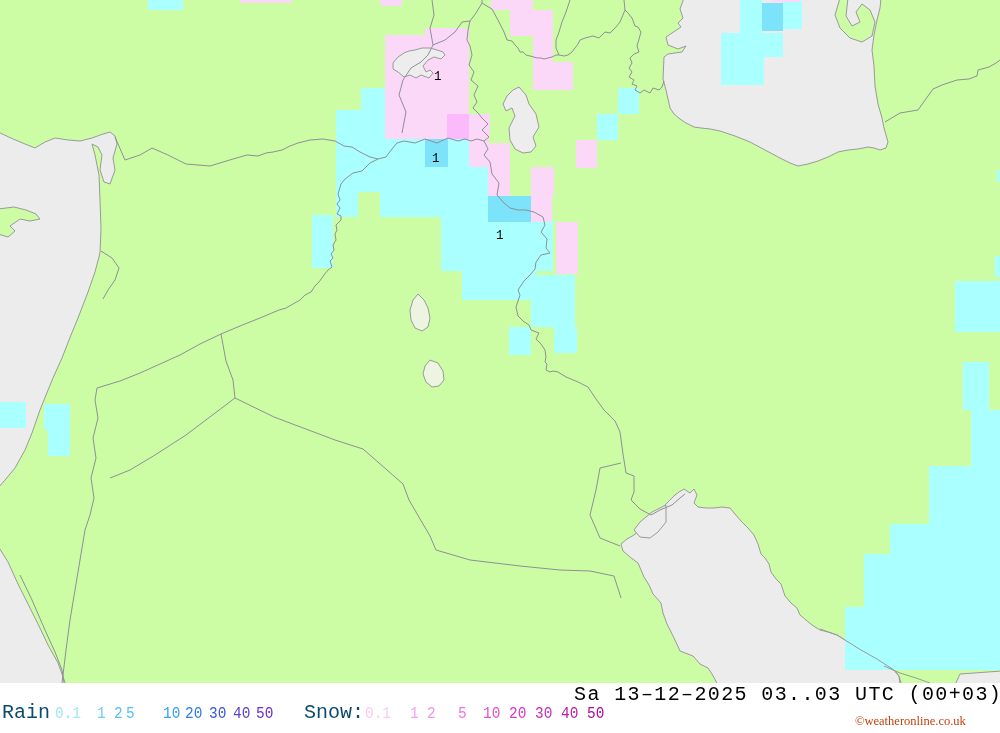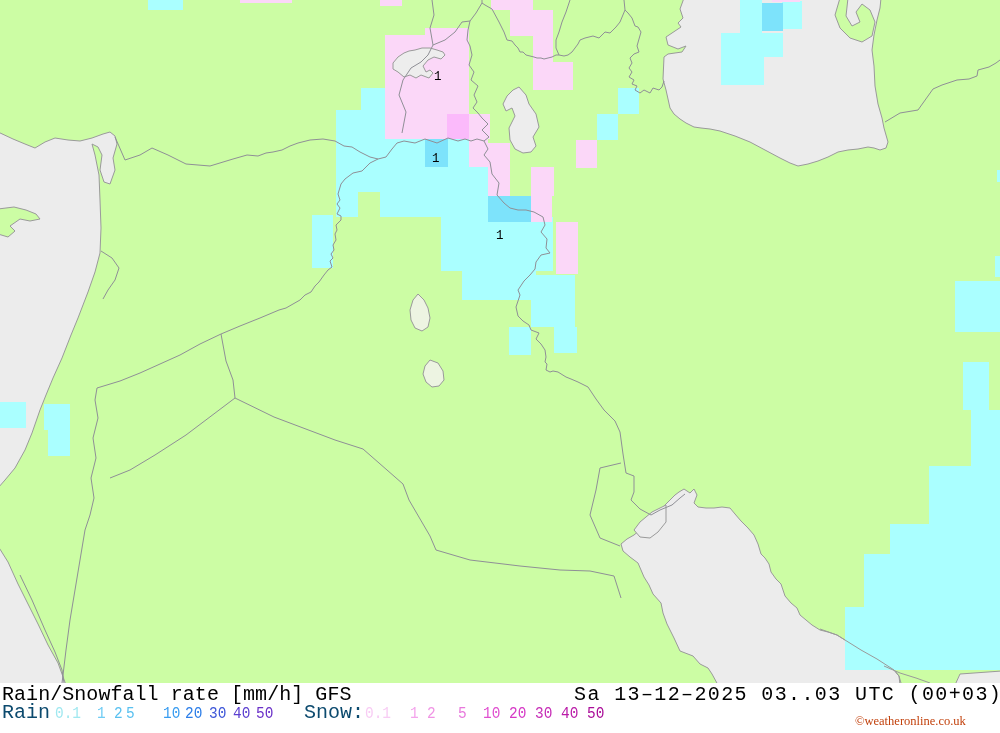--- a/index.html
+++ b/index.html
@@ -158,21 +158,20 @@
 <path d="M 885,122 L 900,113 918,110 933,89 942,85 957,80 969,79 977,76 978,70 989,67 996,63 1000,60"></path>
 </g>
 
 <g font-family="Liberation Mono, monospace" font-size="12.5" fill="#000000">
 <text x="434" y="80">1</text>
 <text x="432" y="162">1</text>
 <text x="496" y="239">1</text>
 </g>
 </svg>
 
-<div class="t1" style="left:2px;letter-spacing:0.05px;">Rain/Snowfall rate [mm/h] GFS</div>
 
 <div class="t1" style="left:574px;letter-spacing:1.38px;">Sa 13–12–2025 03..03 UTC (00+03)</div>
 
 <div class="lb" style="left:2px;">Rain</div>
 <div class="t2" style="left:55px;color:#a0e8f0;">0.1</div>
 <div class="t2" style="left:97px;color:#70ccf4;">1</div>
 <div class="t2" style="left:114px;color:#58c0f0;">2</div>
 <div class="t2" style="left:126px;color:#58c0f0;">5</div>
 <div class="t2" style="left:163px;color:#389cf0;">10</div>
 <div class="t2" style="left:185px;color:#2b7de8;">20</div>

